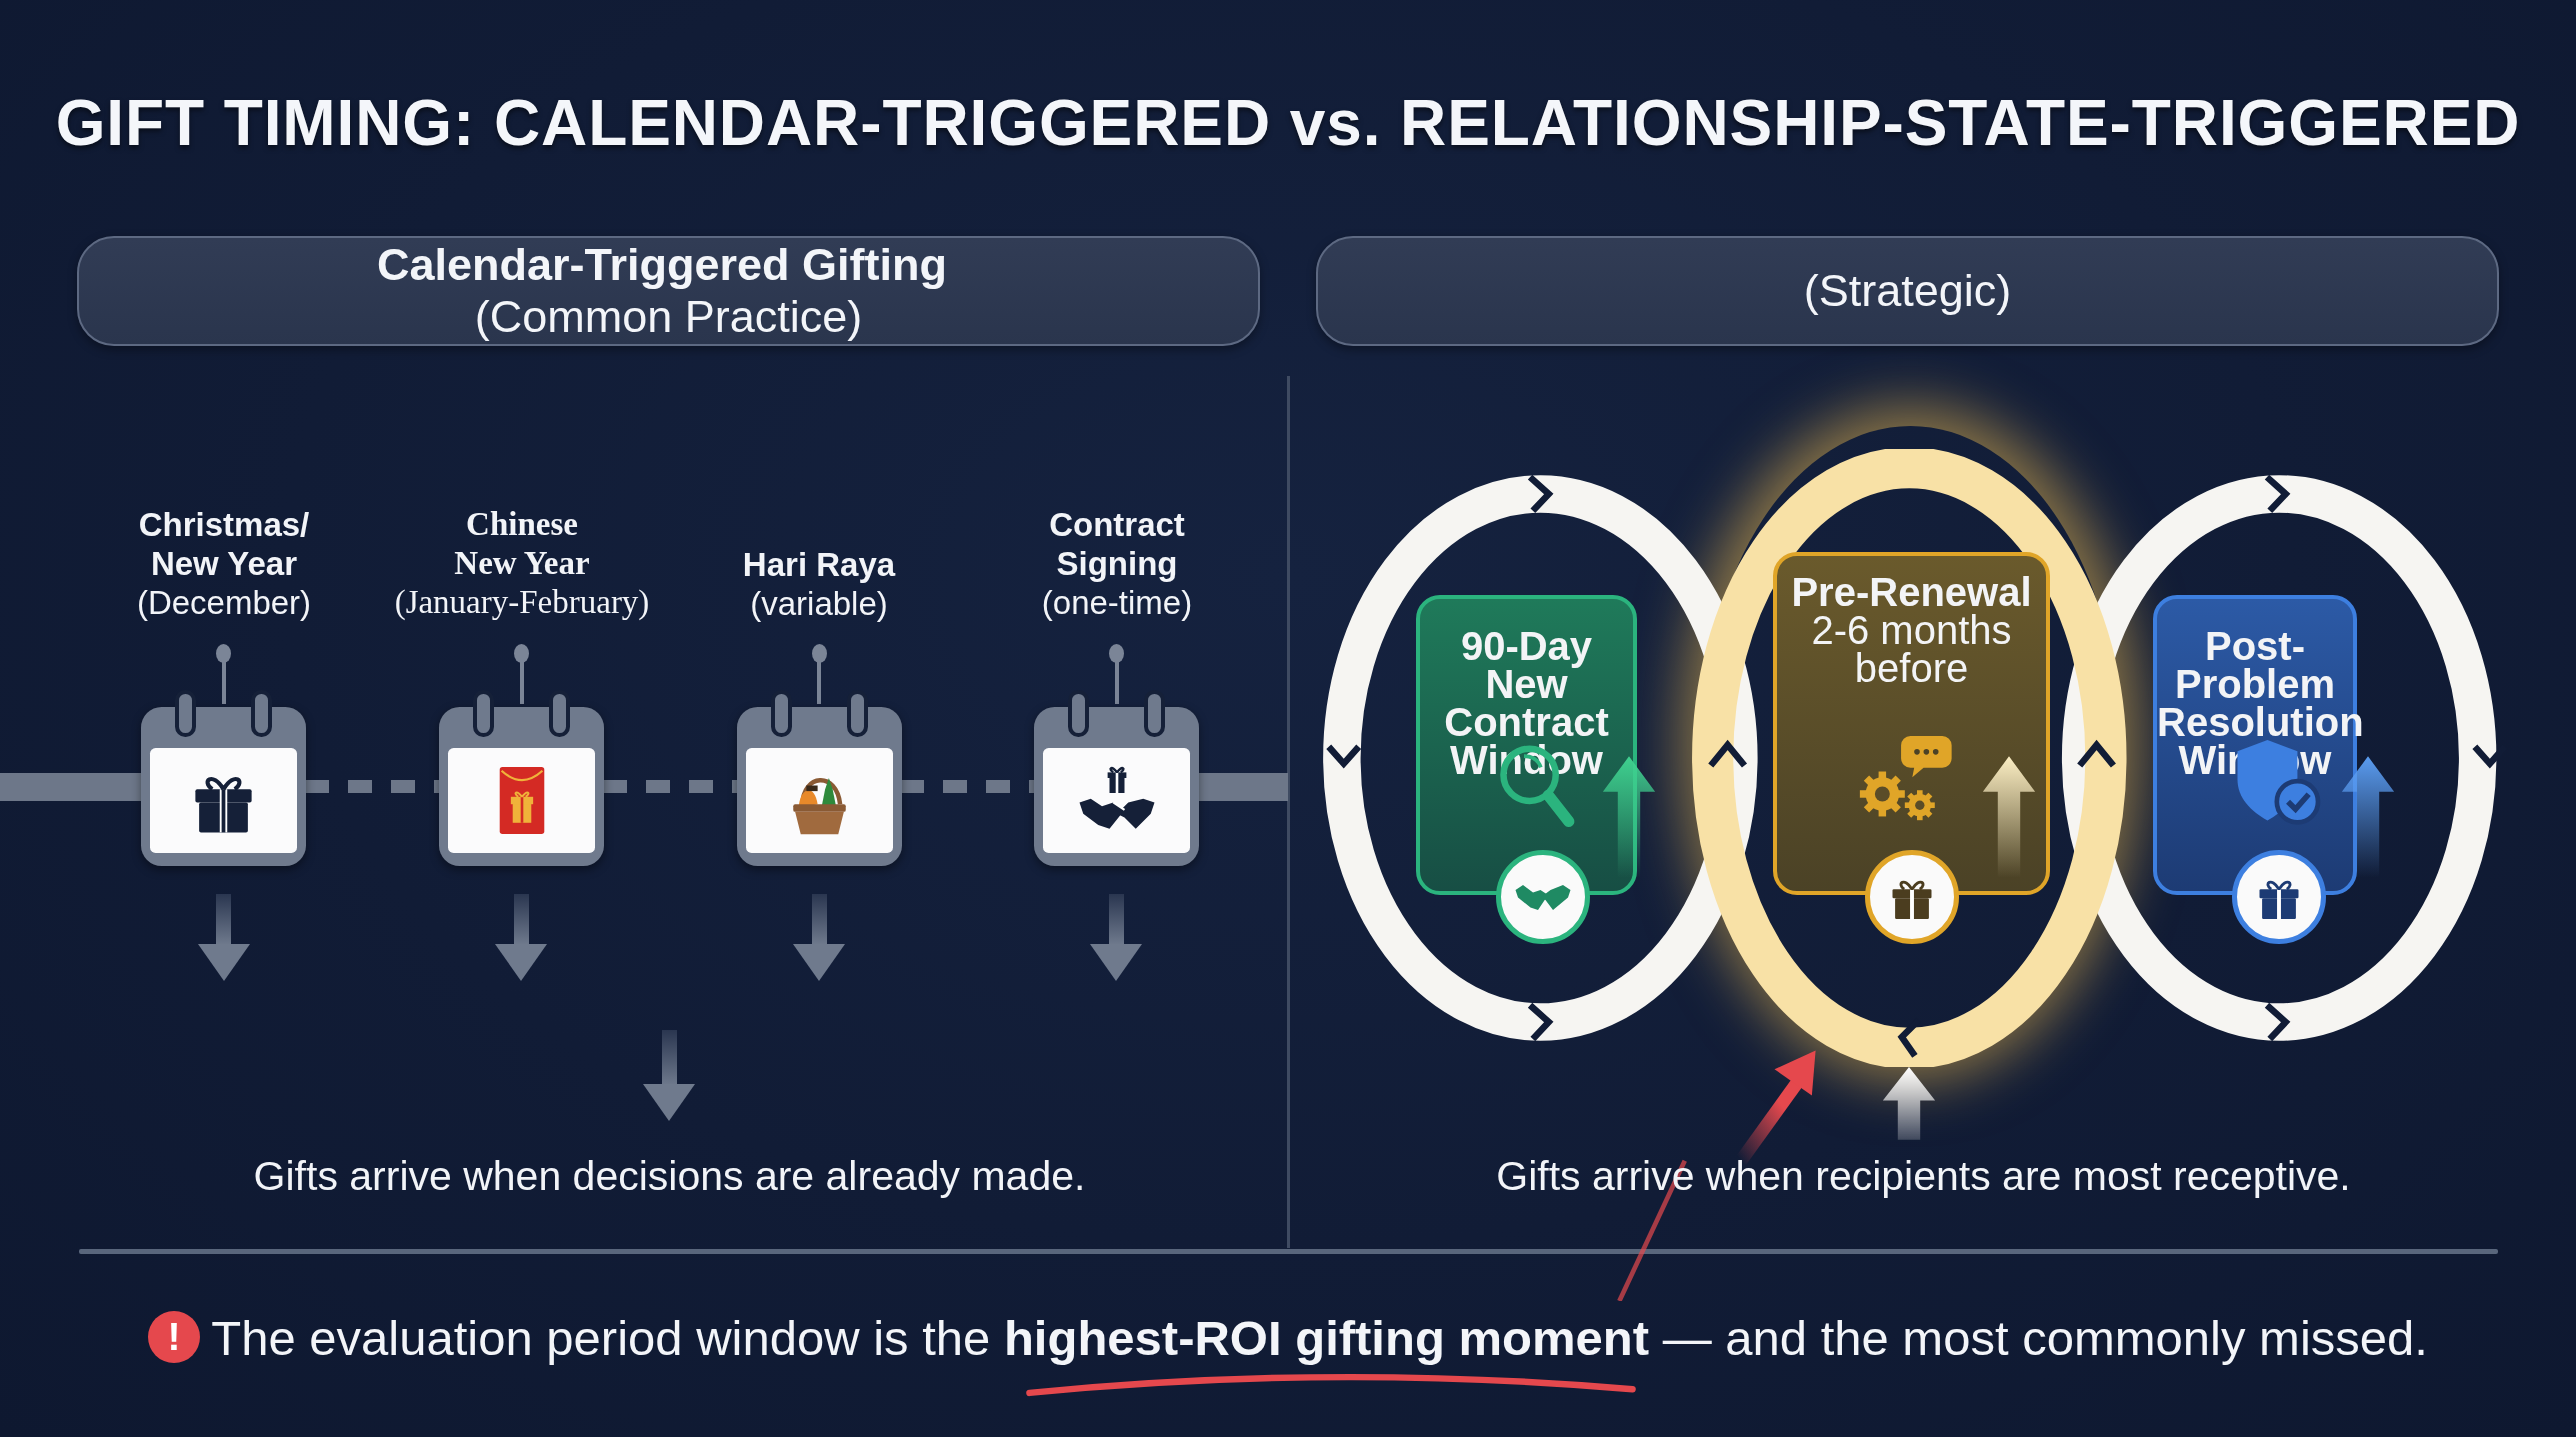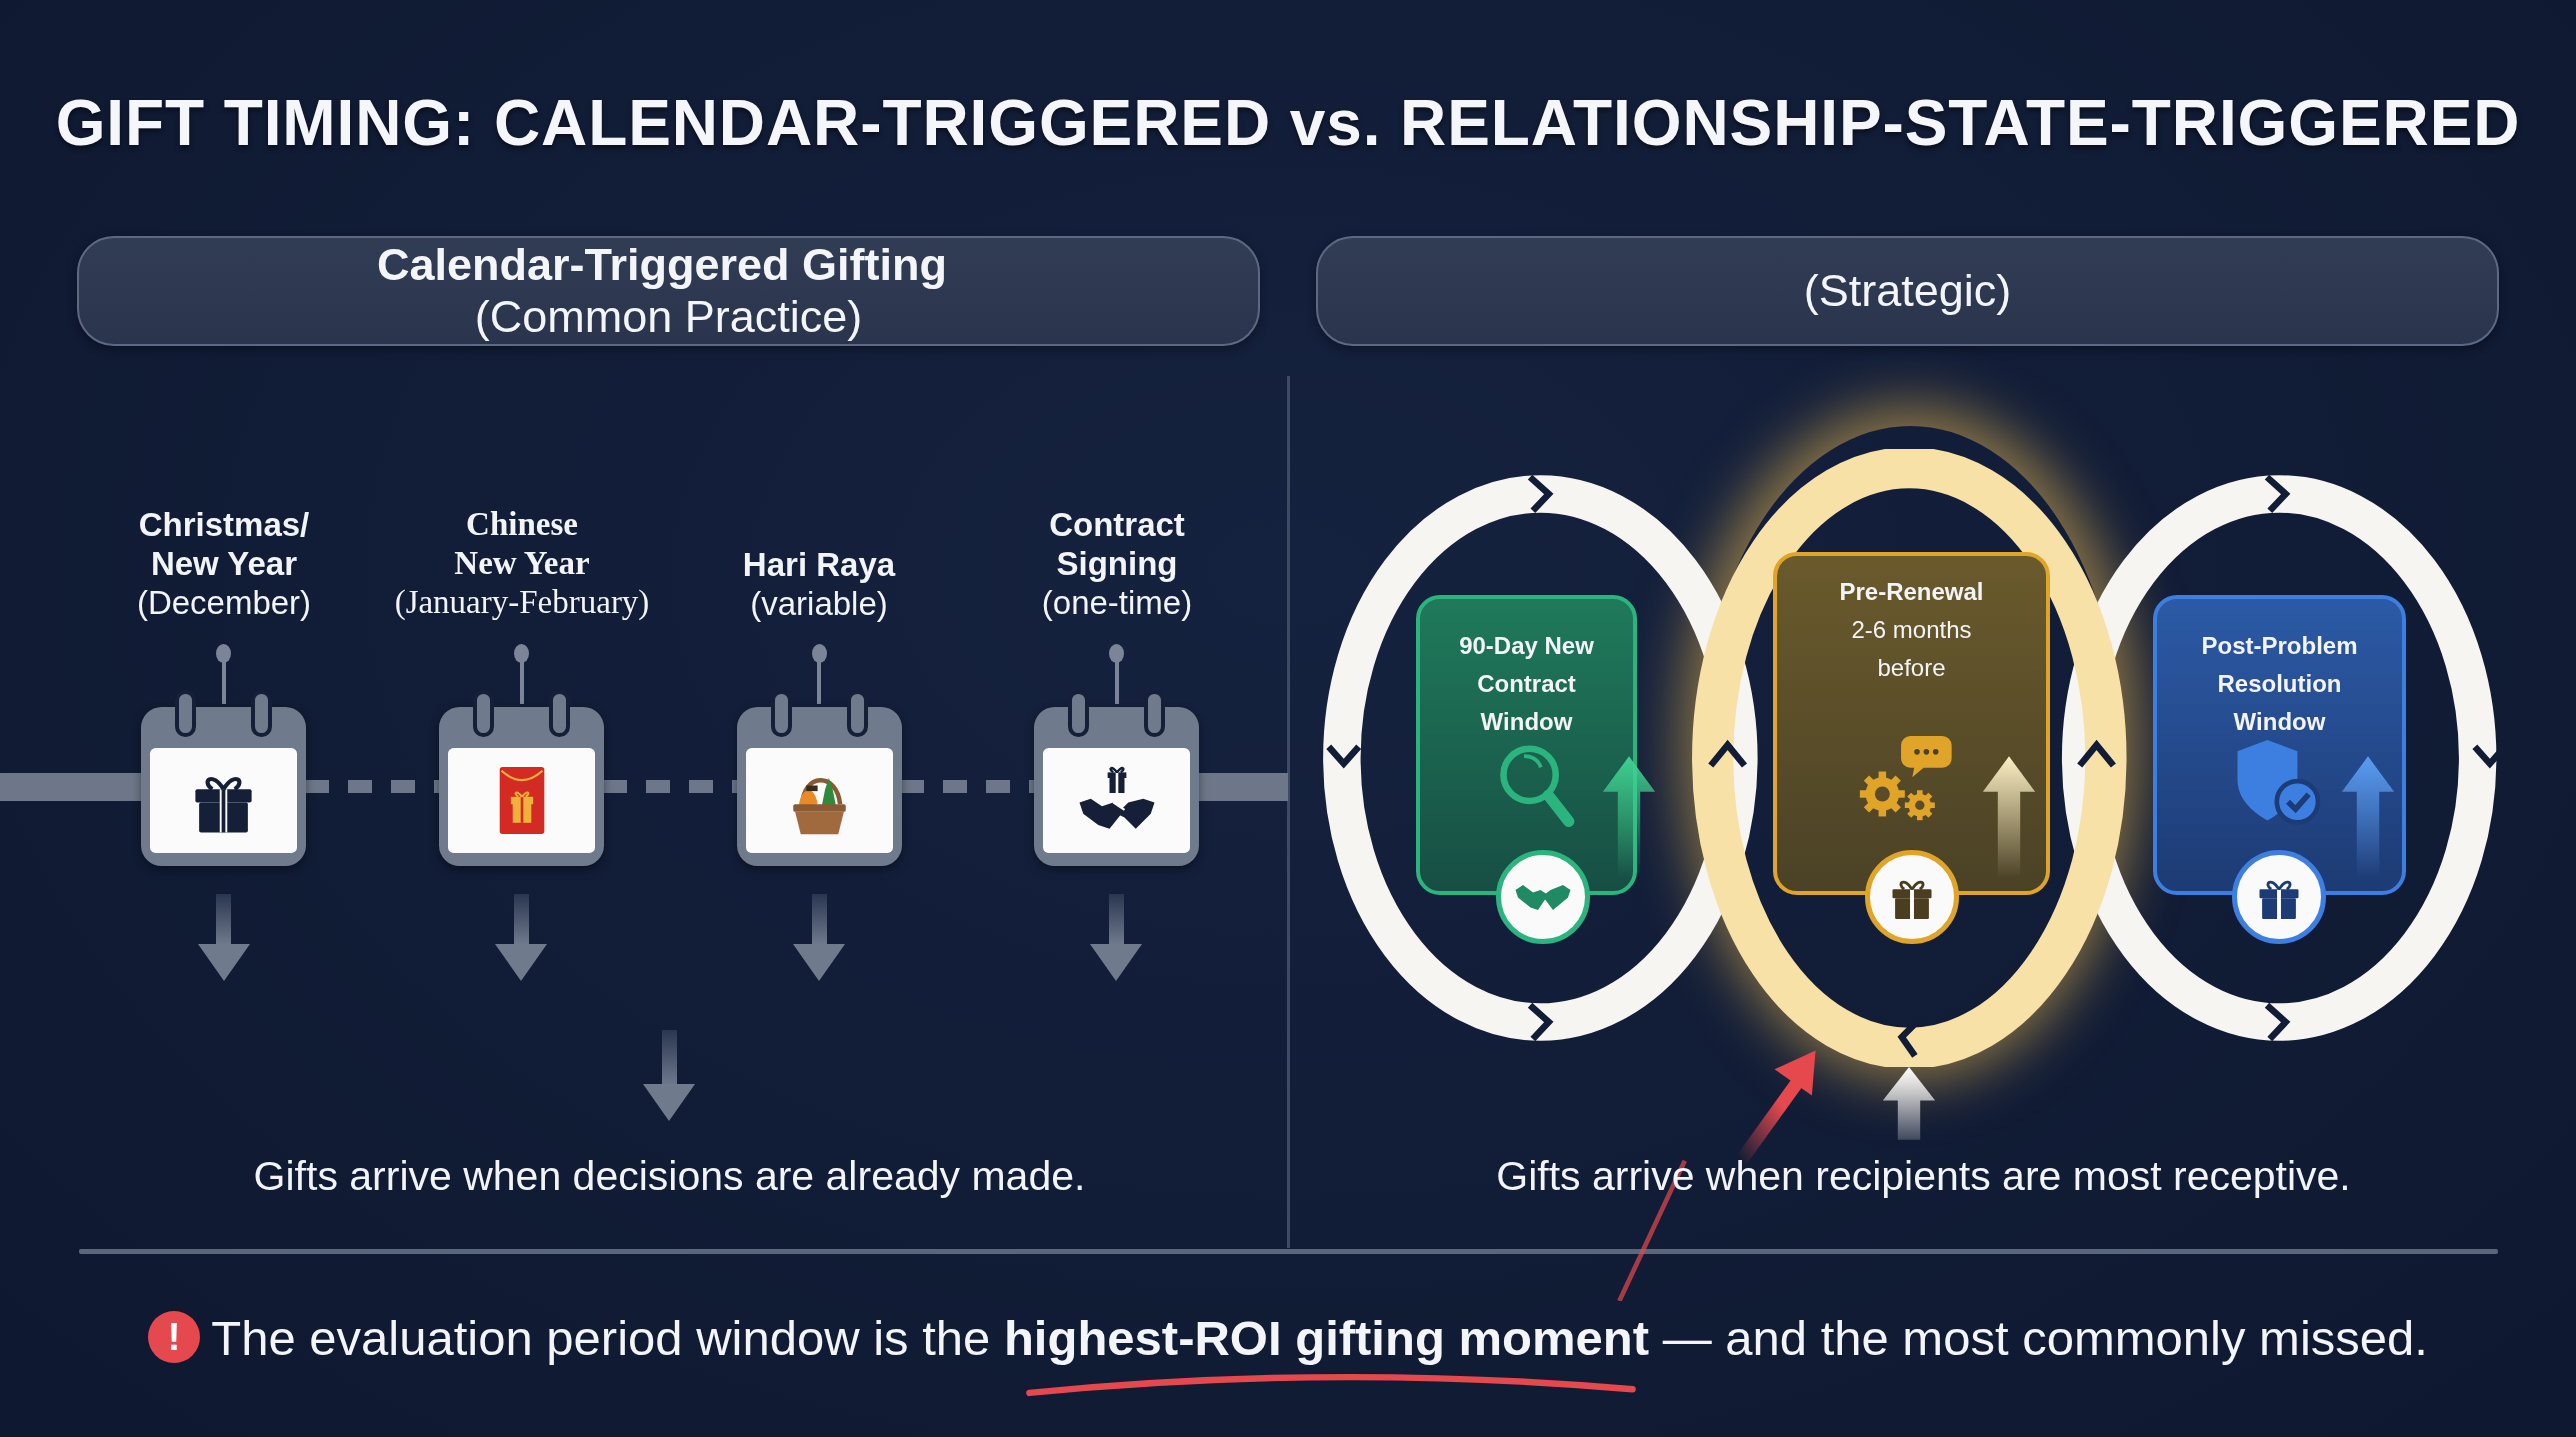--- a/index.html
+++ b/index.html
@@ -44,21 +44,21 @@
   }
   .cal .ring { position:absolute; top:-17px; width:20.6px; height:47px; border-radius:10.3px;
     background:#6f7a8d; border:4.7px solid #152038; box-sizing:border-box; }
   .cal .face { position:absolute; left:9.4px; right:9.4px; top:41px; bottom:13px;
     background:#fbfbfc; border-radius:5.6px; display:flex; align-items:center; justify-content:center; }
   .down-arrow-shaft { width:15px; background:linear-gradient(#2a3650,#6f7a8d); }
   .down-arrow-head { width:0; height:0; border-left:26px solid transparent; border-right:26px solid transparent; border-top:37px solid #6f7a8d; }
   .caption { font-size:41px; font-weight:400; color:#f2f4f8; text-align:center; }
   .card {
     border-radius:24px; box-sizing:border-box; text-align:center;
-    font-size:24px; line-height:38px; color:#f3f4f6; padding-top:28px;
+    font-size:40px; line-height:38px; color:#f3f4f6; padding-top:28px;
   }
   .card .t { font-weight:700; display:block; }
   .card .s { font-weight:400; display:block; }
   .badge { width:94px; height:94px; border-radius:50%; background:#fafafa; box-sizing:border-box;
     display:flex; align-items:center; justify-content:center; }
 
   .callout { left:0; top:1310px; width:2576px; text-align:center; font-size:49px; color:#f3f5f9; }
   .callout .hl { font-weight:700; position:relative; }
   .callout-icon { display:inline-block; width:52px; height:52px; border-radius:50%; background:#e5484d;
     color:#fff; font-weight:700; font-size:39px; line-height:52px; text-align:center; vertical-align:middle;
@@ -284,21 +284,21 @@
     <svg width="52" height="52" viewBox="0 0 40 40">
       <g fill="#4b3d1f">
           <rect x="5" y="14" width="30" height="7" rx="1"></rect>
           <rect x="7" y="21" width="26" height="16" rx="1"></rect>
         </g>
       <rect x="18.5" y="14" width="3" height="23" fill="#fff"></rect>
       <path d="M20 14 C14 4 8 10 14 14 M20 14 C26 4 32 10 26 14" stroke="#4b3d1f" stroke-width="2.2" fill="none"></path>
     </svg>
   </div>
 
-  <div class="abs card" style="left:2153px; top:595px; width:253px; height:300px;
+  <div class="abs card" style="left:2153px; top:595px; width:204px; height:300px;
        background:linear-gradient(#2c5aa6,#1d3b74); border:4.7px solid #3d7fe0;">
     <span class="t">Post-Problem</span>
     <span class="t">Resolution</span>
     <span class="t">Window</span>
   </div>
   <svg class="abs" style="left:2230px; top:736px;" width="103" height="94" viewBox="0 0 110 100">
     <path d="M40 4 L72 16 L72 46 C72 66 58 80 40 90 C22 80 8 66 8 46 L8 16 Z" fill="#3d7fe0"></path>
     <circle cx="72" cy="70" r="22" fill="#3d7fe0" stroke="#1d3b74" stroke-width="5"></circle>
     <path d="M62 70 L70 78 L84 62" stroke="#1d3b74" stroke-width="6" fill="none"></path>
   </svg>

